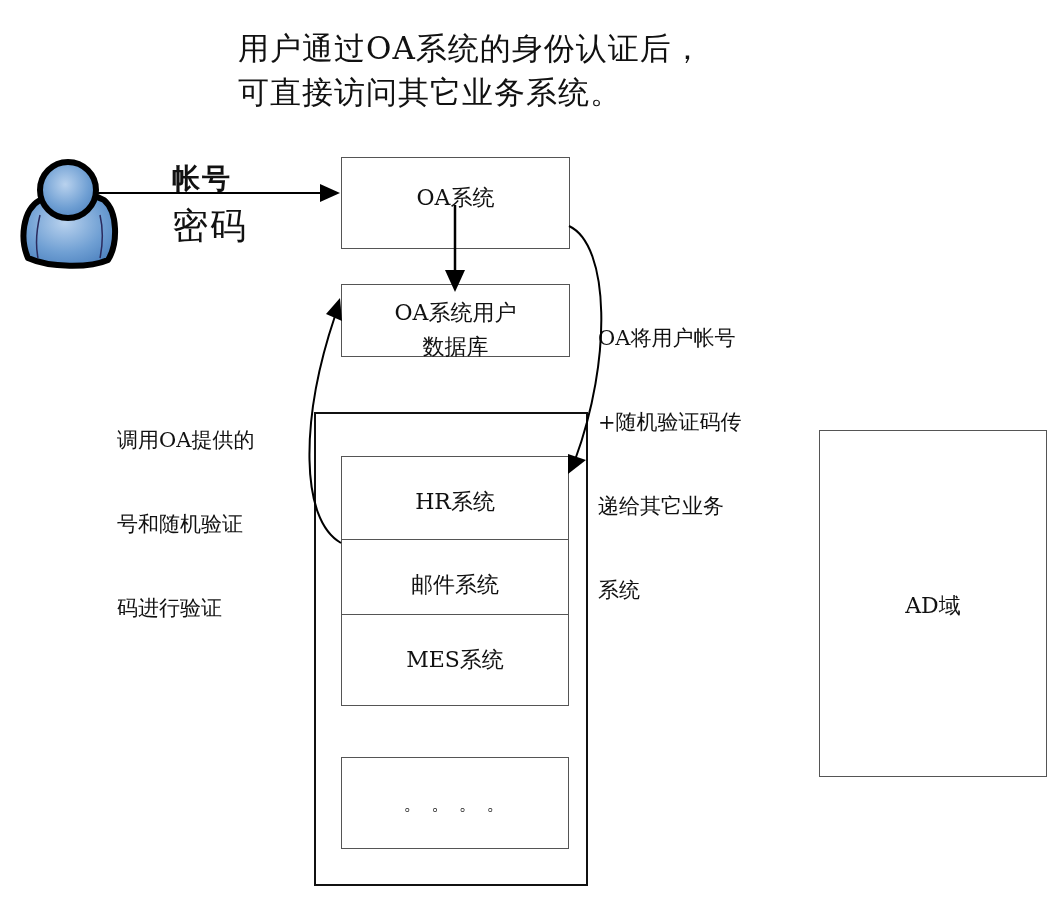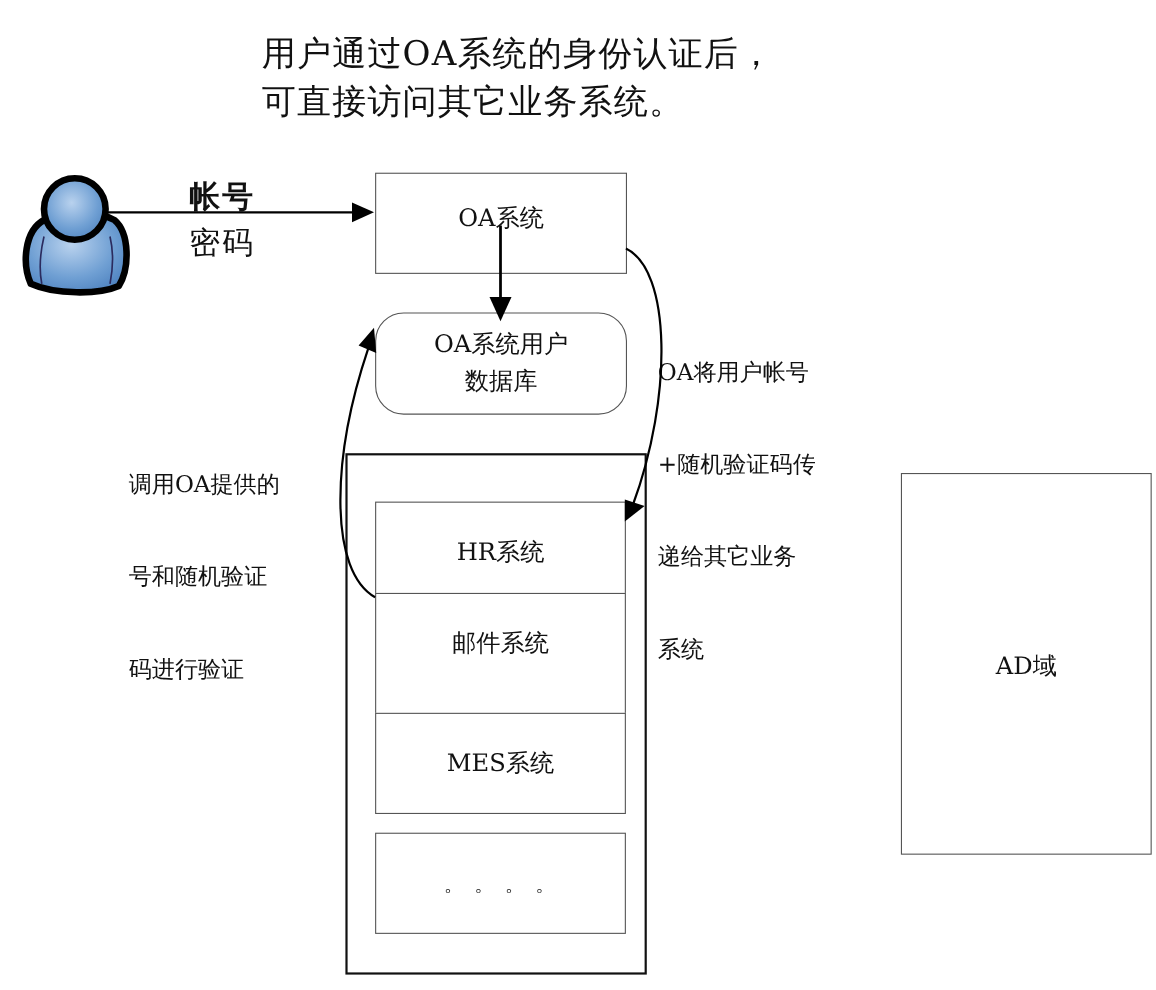--- a/index.html
+++ b/index.html
@@ -14,45 +14,45 @@
   </style>
 </head>
 <body>
 
 <div class="abs title-line" style="left:238px; top:28px;">用户通过OA系统的身份认证后，</div>
 <div class="abs title-line" style="left:238px; top:72px;">可直接访问其它业务系统。</div>
 
 <div class="box" style="left:341px; top:157px; width:229px; height:92px;">
   <div class="box-label" style="top:25px;">OA系统</div>
 </div>
-<div class="box" style="left:341px; top:284px; width:229px; height:93px;border-radius:26px;">
+<div class="box" style="left:341px; top:284px; width:229px; height:73px;">
   <div class="box-label" style="top:13px;">OA系统用户</div>
   <div class="box-label" style="top:47px;">数据库</div>
 </div>
 
 <div class="box" style="left:314px; top:412px; width:274px; height:474px; border:2.5px solid #111;"></div>
 <div class="box" style="left:341px; top:456px; width:228px; height:92px;">
   <div class="box-label" style="top:30px;">HR系统</div>
 </div>
 <div class="box" style="left:341px; top:539px; width:228px; height:116px;">
   <div class="box-label" style="top:30px;">邮件系统</div>
 </div>
-<div class="box" style="left:341px; top:648px; width:228px; height:92px;">
+<div class="box" style="left:341px; top:614px; width:228px; height:92px;">
   <div class="box-label" style="top:30px;">MES系统</div>
 </div>
 <div class="box" style="left:341px; top:757px; width:228px; height:92px;">
   <div class="box-label" style="top:34px; font-size:18px; letter-spacing:2px;">。 。 。 。</div>
 </div>
 
 <div class="box" style="left:819px; top:430px; width:228px; height:347px;">
   <div class="box-label" style="top:160px;">AD域</div>
 </div>
 
 <div class="abs" style="left:172px; top:160px; font-size:28px; letter-spacing:2px;font-weight:bold;">帐号</div>
-<div class="abs" style="left:172px; top:202px; font-size:28px; letter-spacing:2px;">密码</div>
+<div class="abs" style="left:172px; top:202px; font-size:36px; letter-spacing:2px;">密码</div>
 
 <div class="abs note" style="left:598px; top:268px;">
   <div>OA将用户帐号</div>
   <div>+随机验证码传</div>
   <div>递给其它业务</div>
   <div>系统</div>
 </div>
 <div class="abs note" style="left:117px; top:370px;">
   <div>调用OA提供的</div>
   <div>号和随机验证</div>

